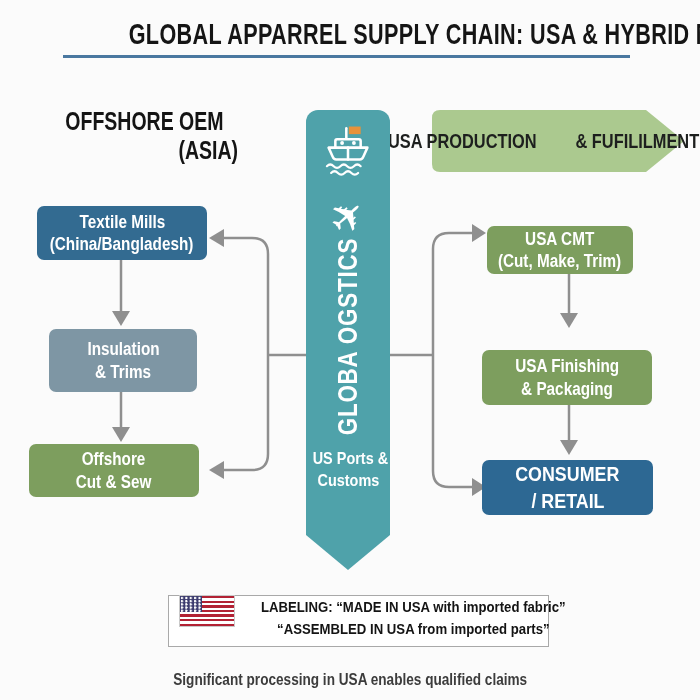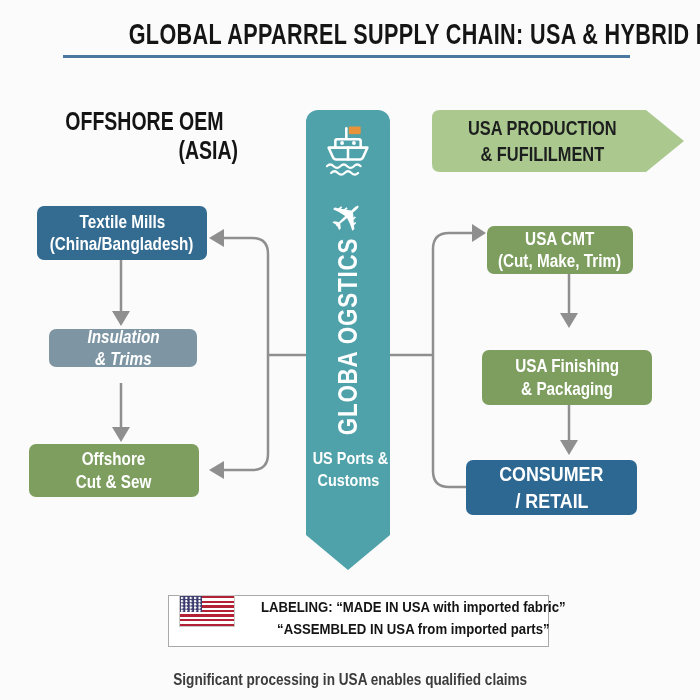--- a/index.html
+++ b/index.html
@@ -16,42 +16,42 @@
   .title{top:17px;left:0;width:700px;text-align:center;font-weight:bold;font-size:30px;letter-spacing:.5px;color:#151515;}
   .title .cx{transform:scaleX(.72);}
   .title-underline{top:55px;left:63px;width:567px;height:3px;background:#4a78a0;}
 
   
   .left-heading{top:107px;left:38px;width:208px;text-align:right;font-weight:bold;font-size:25px;line-height:1.14;color:#141414;}
   .left-heading .cx{transform:scaleX(.78);}
 
   
   .banner-right-svg{top:108px;left:430px;}
-  .banner-right-text{top:110px;left:432px;width:220px;height:62px;display:flex;flex-direction:column;align-items:center;justify-content:center;font-weight:bold;font-size:21px;line-height:1.25;color:#1d1f1e;}
+  .banner-right-text{top:110px;left:432px;width:220px;height:62px;display:flex;flex-direction:row;align-items:center;justify-content:center;font-weight:bold;font-size:21px;line-height:1.25;color:#1d1f1e;}
   .banner-right-text .cx{transform:scaleX(.78);}
 
   
   .tealbody{top:110px;left:306px;width:84px;height:425px;background:#4fa2aa;border-radius:12px 12px 0 0;}
   .tealtip{top:535px;left:306px;width:0;height:0;border-left:42px solid transparent;border-right:42px solid transparent;border-top:35px solid #4fa2aa;}
   .ship{top:12px;left:50%;transform:translateX(-50%);}
   .plane{top:86px;left:50%;transform:translate(-50%,0) rotate(-42deg);font-size:42px;color:#fff;font-family:"DejaVu Sans",sans-serif;line-height:1;}
   .vtext{top:calc(50% - 42px);left:calc(50% - 160px);width:320px;height:84px;display:flex;align-items:center;justify-content:center;transform:rotate(-90deg) translateX(-14px);font-weight:bold;font-size:28px;letter-spacing:1px;color:#fff;}
   .vtext .cx{transform:scaleX(.8);}
   .teal-caption{top:338px;left:0;width:84px;text-align:center;font-weight:bold;font-size:17px;line-height:1.3;color:#fff;}
   .teal-caption .cx{transform:scaleX(.85);}
 
   
   .fbox{border-radius:7px;display:flex;flex-direction:column;align-items:center;justify-content:center;color:#fff;font-weight:bold;text-align:center;line-height:1.25;z-index:2;}
   .fbox .cx{transform:scaleX(.85);}
   .b-textile{top:206px;left:37px;width:170px;height:54px;background:#336b91;font-size:18px;}
-  .b-insulation{top:329px;left:49px;width:148px;height:38px;background:#7e96a4;font-size:18px;font-style:italic;}
+  .b-insulation{top:329px;left:49px;width:148px;height:63px;background:#7e96a4;font-size:18px;}
   .b-cutsew{top:444px;left:29px;width:170px;height:53px;background:#7d9e5e;font-size:18px;}
   .b-cmt{top:226px;left:487px;width:146px;height:48px;background:#7d9e5e;font-size:18px;}
   .b-finishing{top:332px;left:482px;width:170px;height:55px;background:#7d9e5e;font-size:18px;margin-top:18px;}
-  .b-consumer{top:460px;left:466px;width:171px;height:55px;background:#2d6893;font-size:21px;}
+  .b-consumer{top:460px;left:482px;width:171px;height:55px;background:#2d6893;font-size:21px;}
 
   
   .connectors{top:0;left:0;z-index:1;}
 
   
   .label-box{top:595px;left:168px;width:379px;height:50px;background:#fff;border:1.5px solid #a9a9a9;display:flex;align-items:flex-start;z-index:2;}
   .flag{width:54px;height:30px;margin-left:11px;position:relative;flex:0 0 auto;
         background:repeating-linear-gradient(to bottom,#b22234 0 2.31px,#ffffff 2.31px 4.62px);
         outline:1px solid #c9c9c9;}
   .flag .canton{position:absolute;top:0;left:0;width:22px;height:16.2px;background:#3c3b6e;

